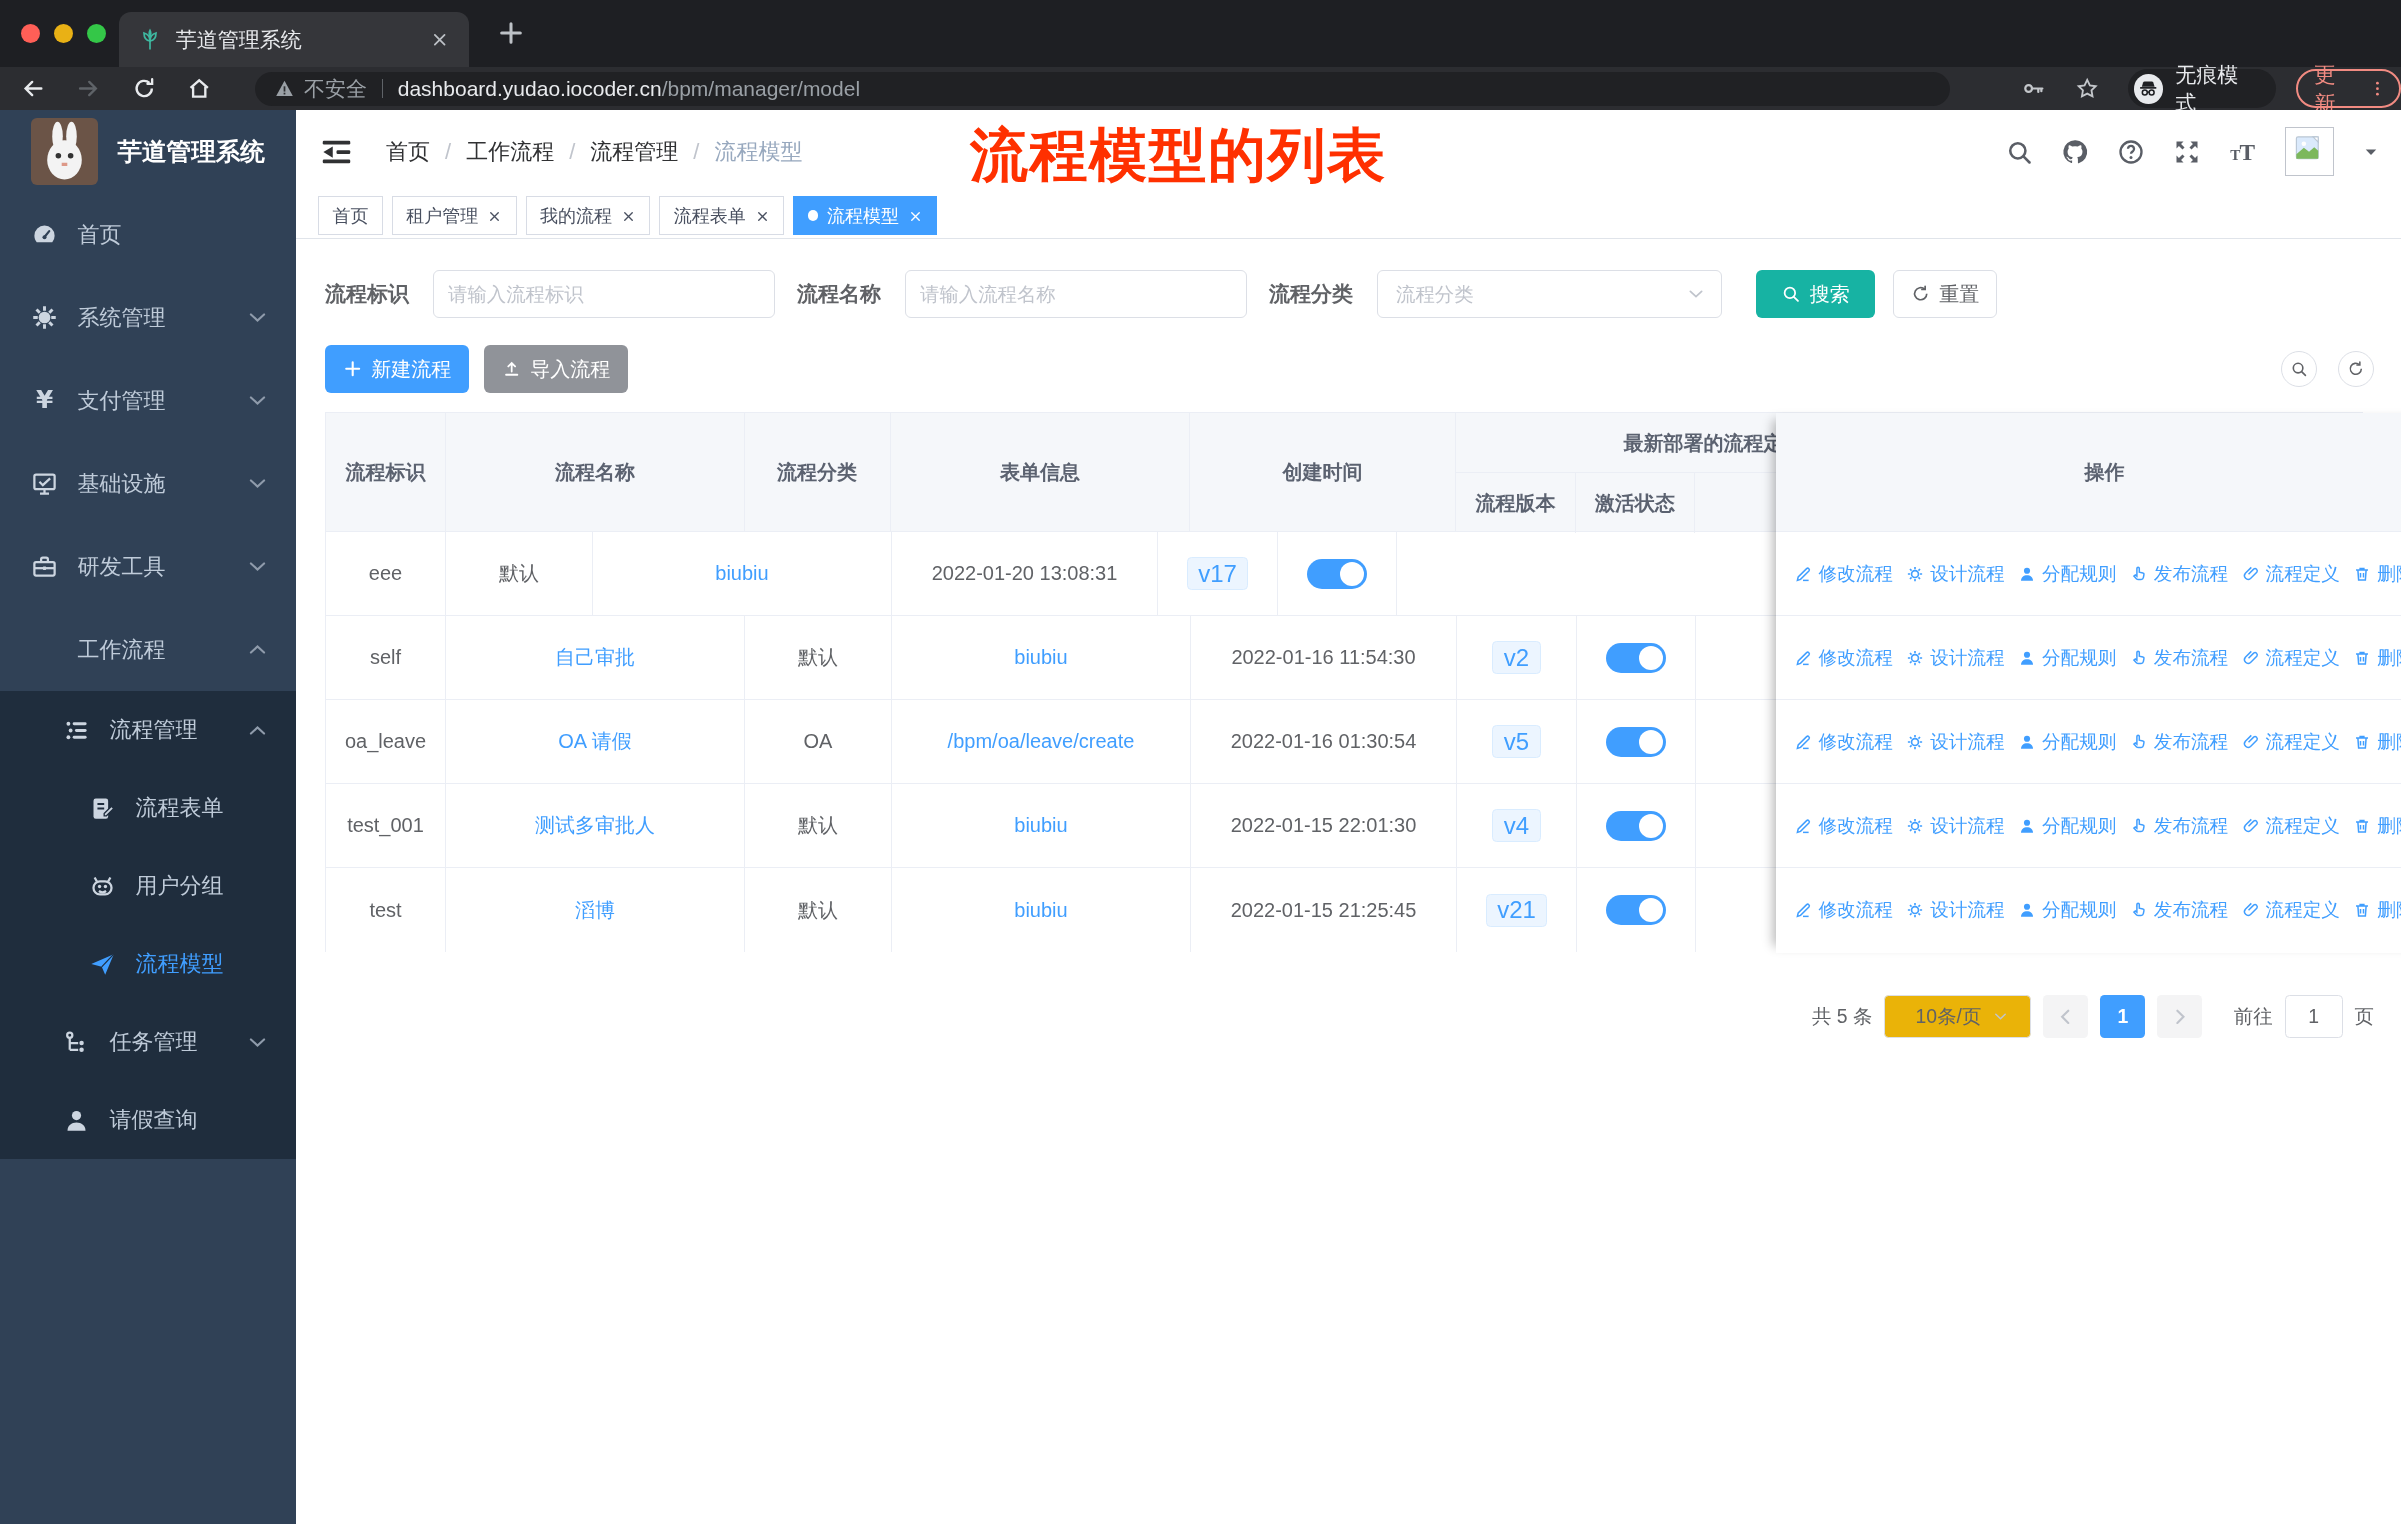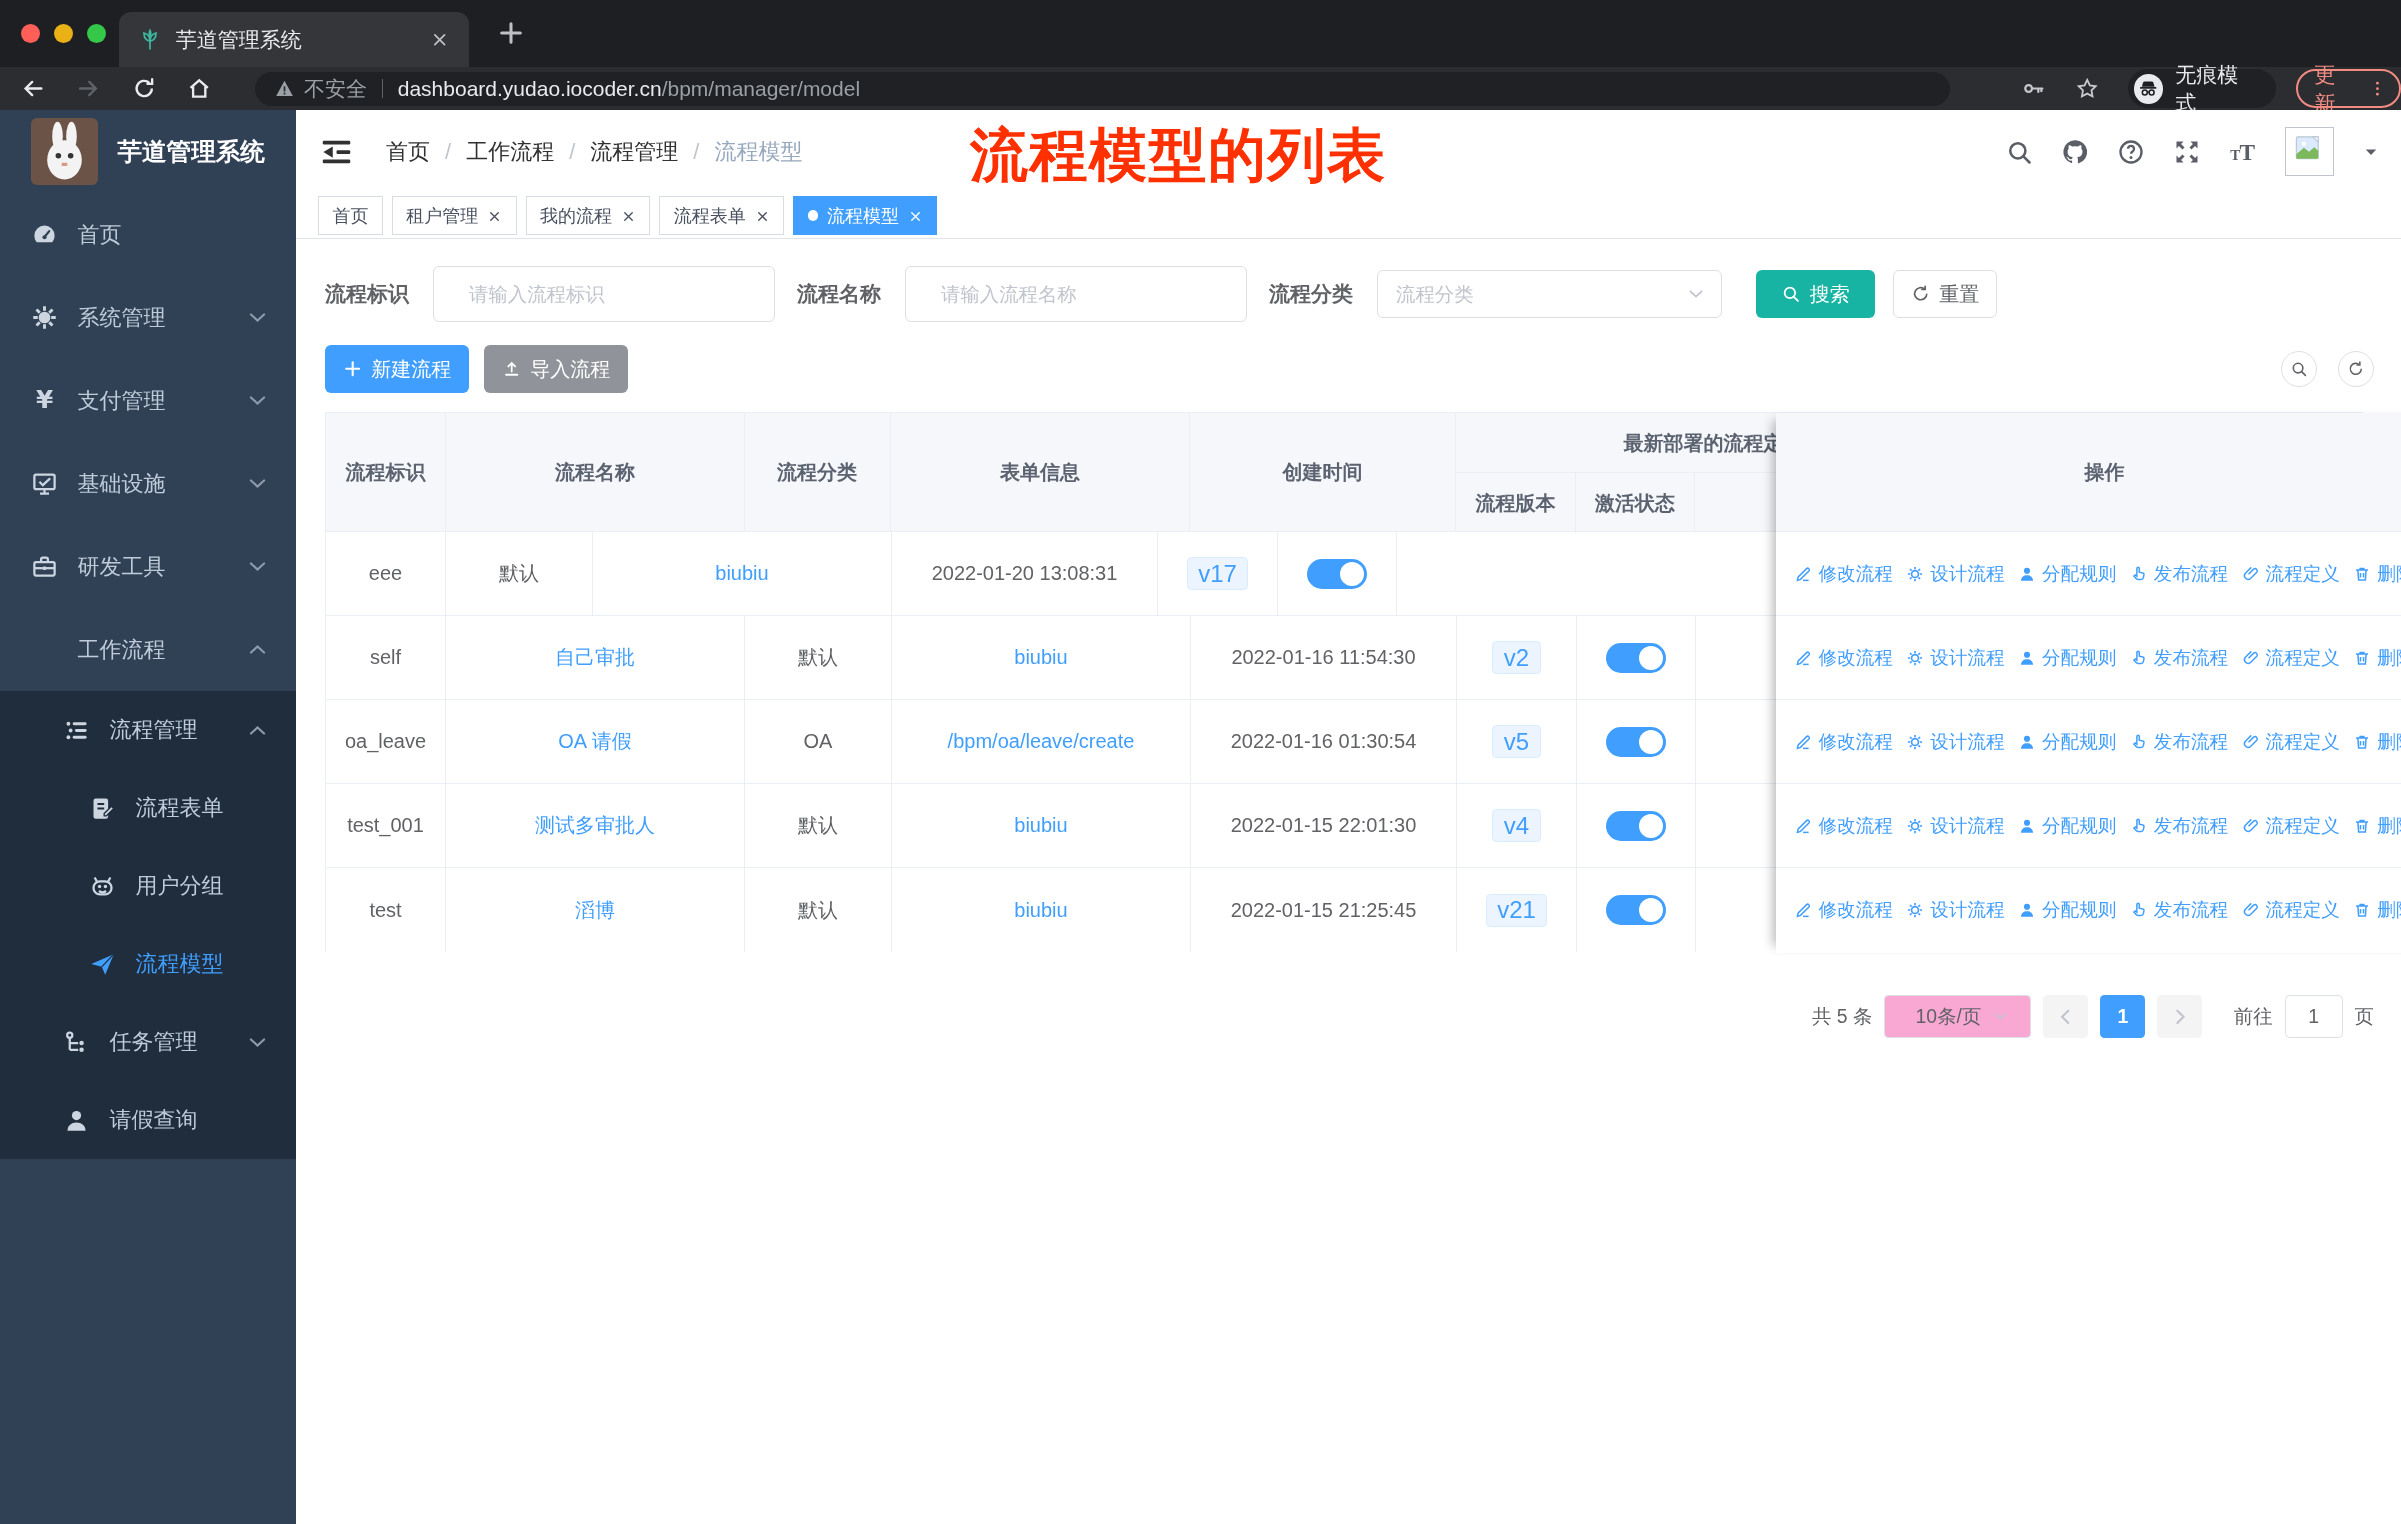--- a/index.html
+++ b/index.html
@@ -78,21 +78,21 @@
 .tag { height:39px; display:flex; align-items:center; padding:0 13.4px; border:0.7px solid #d8dce5;
        background:#fff; color:#495060; font-size:18px; gap:9px; cursor:pointer; }
 .tag .t-dot { width:10.4px; height:10.4px; border-radius:50%; background:#fff; }
 .tag.active { background:#409eff; border-color:#409eff; color:#fff; }
 .tag .t-close { width:15px; height:15px; }
 
 
 #content { position:relative; padding:31px 0 0 29px; }
 .filter-row { display:flex; align-items:center; height:48px; margin-bottom:27px; font-size:21px; color:#606266; }
 .f-label { font-weight:bold; margin-right:24px; white-space:nowrap; }
-.f-input { width:342px; height:56px; border:0.7px solid #dcdfe6; border-radius:6px; padding:0 35px;
+.f-input { width:342px; height:48px; border:0.7px solid #dcdfe6; border-radius:6px; padding:0 14px;
            font-size:19.4px; color:#606266; background:#fff; margin-right:22px; outline:none;
            font-family:inherit; }
 .f-input::placeholder { color:#c0c4cc; }
 .f-select { position:relative; width:345px; height:48px; border:0.7px solid #dcdfe6; border-radius:6px;
             display:flex; align-items:center; padding:0 18px; color:#c0c4cc; font-size:19.4px;
             margin-right:22px; background:#fff; }
 .sel-chevron { position:absolute; right:16.4px; width:18px; height:18px; color:#c0c4cc; }
 .btn { height:48px; border-radius:6px; display:inline-flex; align-items:center; justify-content:center;
        gap:9px; font-size:20px; border:0.7px solid transparent; cursor:pointer; font-family:inherit; }
 .btn .b-ic { width:19.4px; height:19.4px; }
@@ -139,21 +139,21 @@
           align-items:center; justify-content:center; gap:13.4px; }
 .op-row:last-child { border-bottom:none; }
 .op-link { display:flex; align-items:center; gap:6px; color:#409eff; font-size:18.6px;
            white-space:nowrap; cursor:pointer; }
 .op-ic { width:18px; height:18px; flex-shrink:0; }
 .op-ic svg { width:100%; height:100%; display:block; }
 
 
 .pagination { margin-top:43px; display:flex; align-items:center; justify-content:flex-end;
               gap:12px; margin-right:27px; font-size:19.4px; color:#606266; }
-.pg-size { width:147px; height:43px; border:0.7px solid #dcdfe6; border-radius:4.5px; background:#f9a8d4;
+.pg-size { width:147px; height:43px; border:0.7px solid #dcdfe6; border-radius:4.5px; background:#eab308;
            display:flex; align-items:center; justify-content:center; gap:12px;padding-left:8px; }
 .pg-size .sel-ch { width:15px; height:15px; color:#c0c4cc; position:static; }
 .pg-btn { width:45px; height:43px; background:#f4f4f5; border-radius:4.5px; display:flex;
           align-items:center; justify-content:center; color:#c0c4cc; padding:12.7px; }
 .pg-btn svg { width:100%; height:100%; }
 .pg-page { width:45px; height:43px; background:#409eff; color:#fff; border-radius:4.5px;
            display:flex; align-items:center; justify-content:center; font-weight:bold; }
 .pg-goto-input { width:58px; height:43px; border:0.7px solid #dcdfe6; border-radius:4.5px;
                  text-align:center; font-size:19.4px; color:#606266; outline:none; font-family:inherit; }
 </style>

